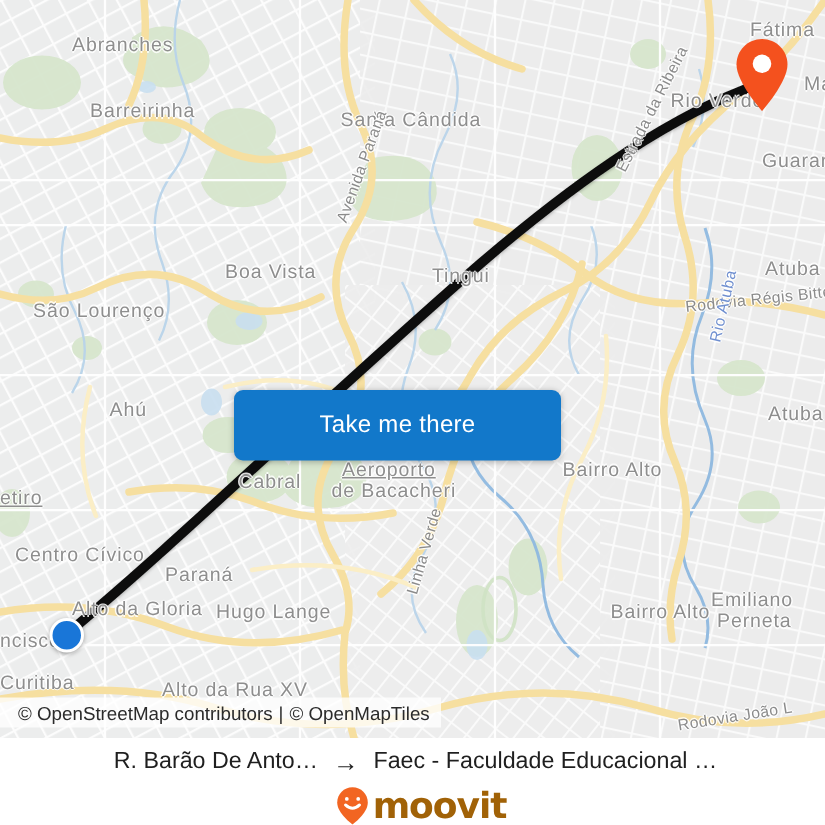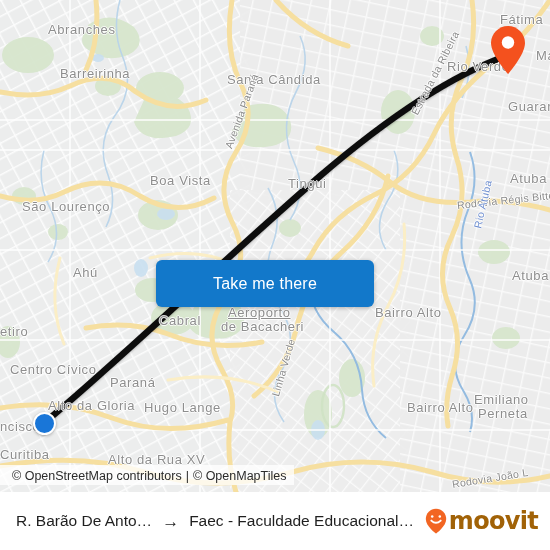--- a/index.html
+++ b/index.html
@@ -112,20 +112,21 @@
 
   
   #bottom-bar {
     position: absolute;
     left: 0; top: 492px;
     width: 550px; height: 58px;
     background: #ffffff;
     display: flex;
     align-items: center;
     padding: 0 12px 0 16px;
+    flex-direction: column;
   }
   #route-summary {
     display: flex;
     align-items: center;
     flex: 1 1 auto;
     min-width: 0;
     gap: 10px;
   }
   .stop-name {
     font-size: 15.5px;
@@ -288,21 +289,21 @@
         <div class="lbl big" style="left: 447px; top: 59px;">Rio Verde</div>
         <div class="lbl big" style="left: 508px; top: 99px;">Guarani</div>
         <div class="lbl big" style="left: 288px; top: 176px;">Tingui</div>
         <div class="lbl big" style="left: 510px; top: 171px;">Atuba</div>
         <div class="lbl big" style="left: 512px; top: 268px;">Atuba</div>
         <div class="lbl big" style="left: 73px; top: 265px;">Ahú</div>
         <div class="lbl big" style="left: 131px; top: 313px; margin-left: 28px;">Cabral</div>
         <div class="lbl big" style="left: 228px; top: 305px; text-decoration: underline;">Aeroporto</div>
         <div class="lbl big" style="left: 221px; top: 319px; text-align: right;">de Bacacheri</div>
         <div class="lbl big" style="left: 375px; top: 305px;">Bairro Alto</div>
-        <div class="lbl big" style="left: 0px; top: 324px;">etiro</div>
+        <div class="lbl big" style="left: 0px; top: 324px; text-decoration: underline;">etiro</div>
         <div class="lbl big" style="left: 10px; top: 362px;">Centro Cívico</div>
         <div class="lbl big" style="left: 110px; top: 375px;">Paraná</div>
         <div class="lbl big" style="left: 144px; top: 400px;">Hugo Lange</div>
         <div class="lbl big" style="left: 48px; top: 398px;">Alto da Gloria</div>
         <div class="lbl big" style="left: 407px; top: 400px;">Bairro Alto</div>
         <div class="lbl big" style="left: 474px; top: 392px;">Emiliano</div>
         <div class="lbl big" style="left: 478px; top: 406px;">Perneta</div>
         <div class="lbl big" style="left: 0px; top: 419px;">ncisco</div>
         <div class="lbl big" style="left: 0px; top: 447px;">Curitiba</div>
         <div class="lbl big" style="left: 108px; top: 452px;">Alto da Rua XV</div>

